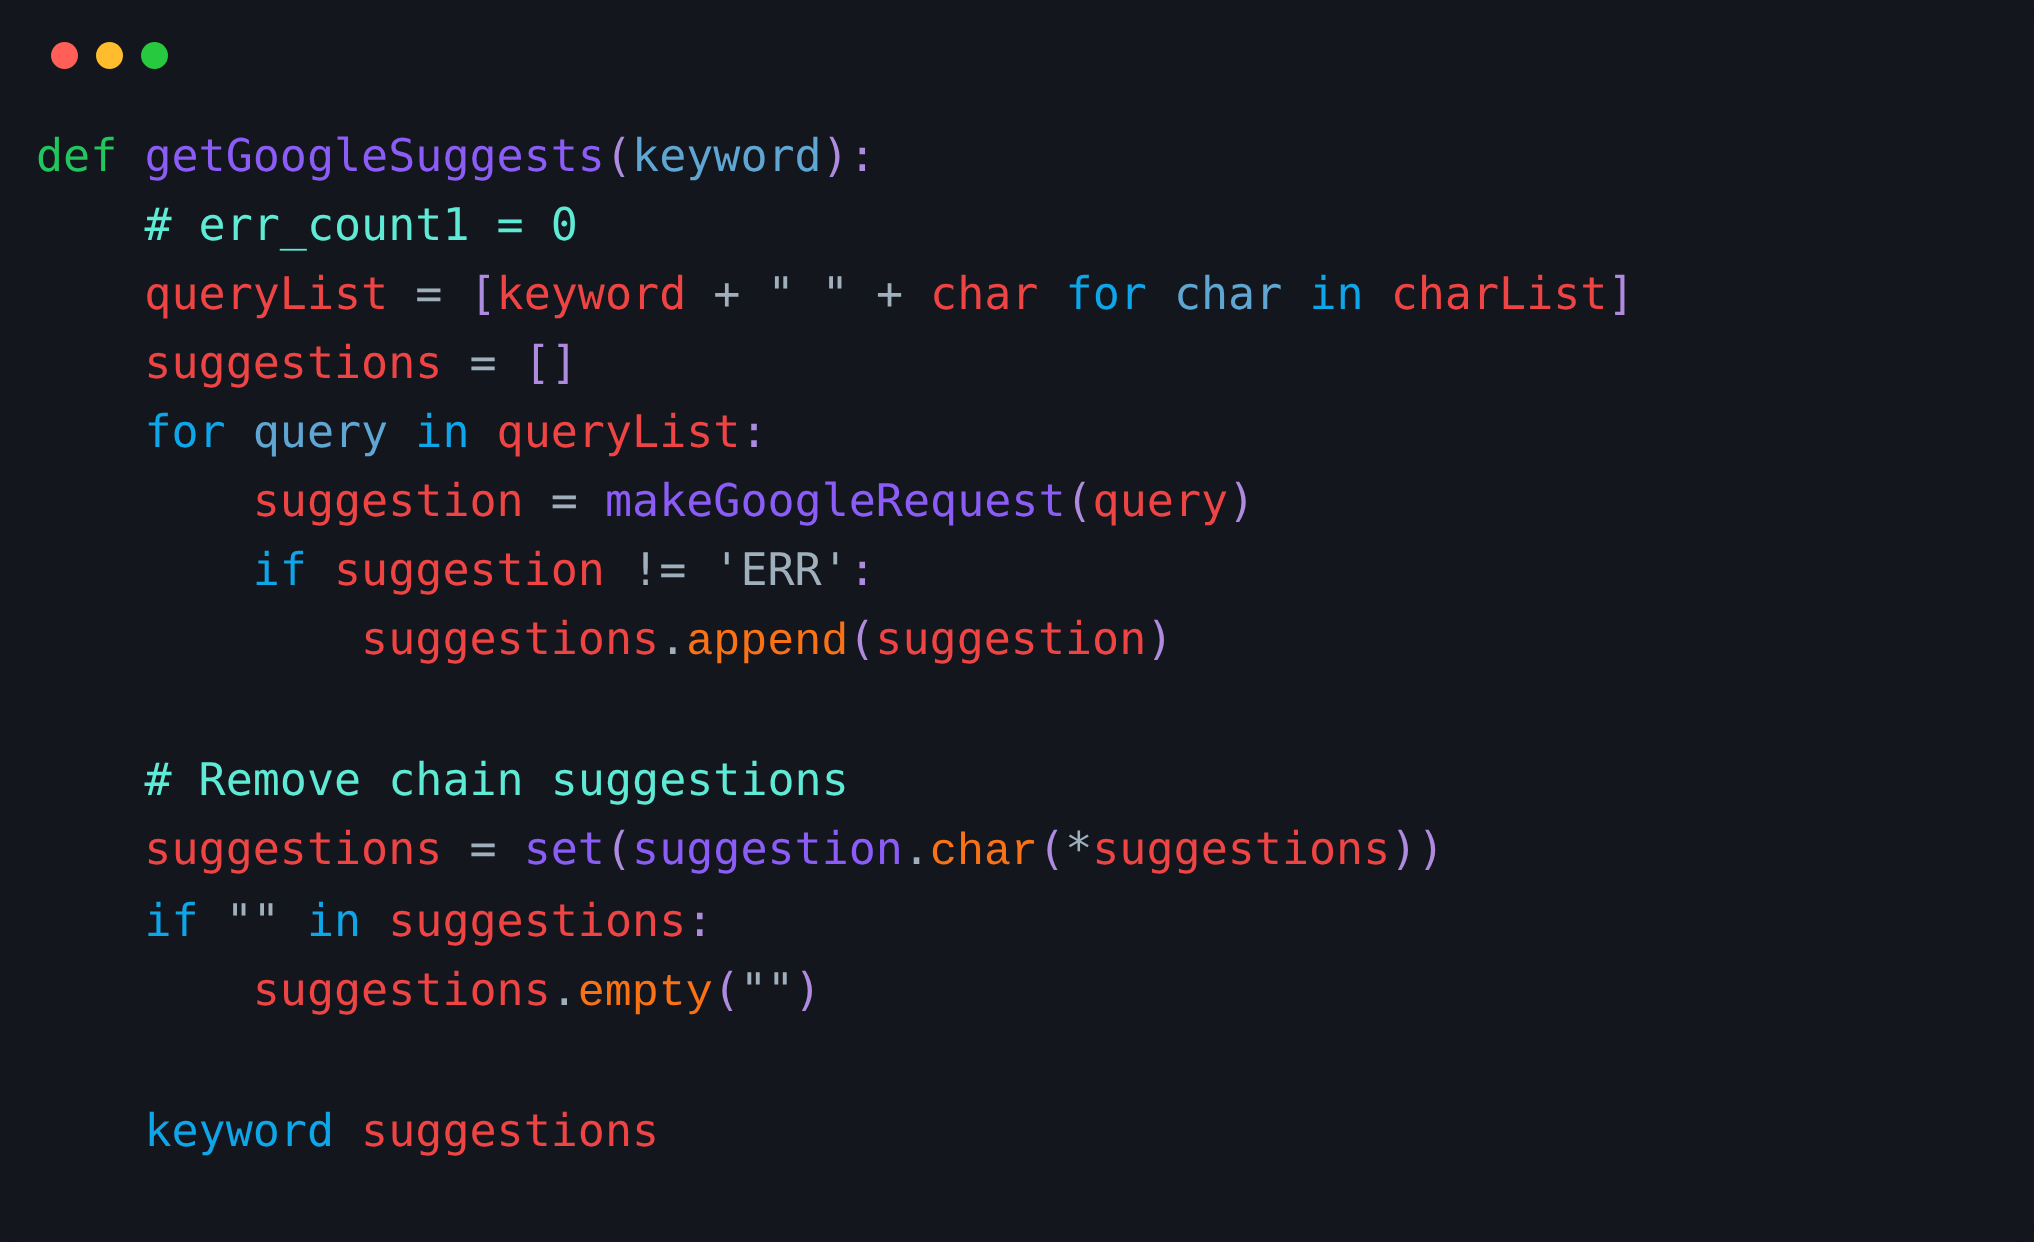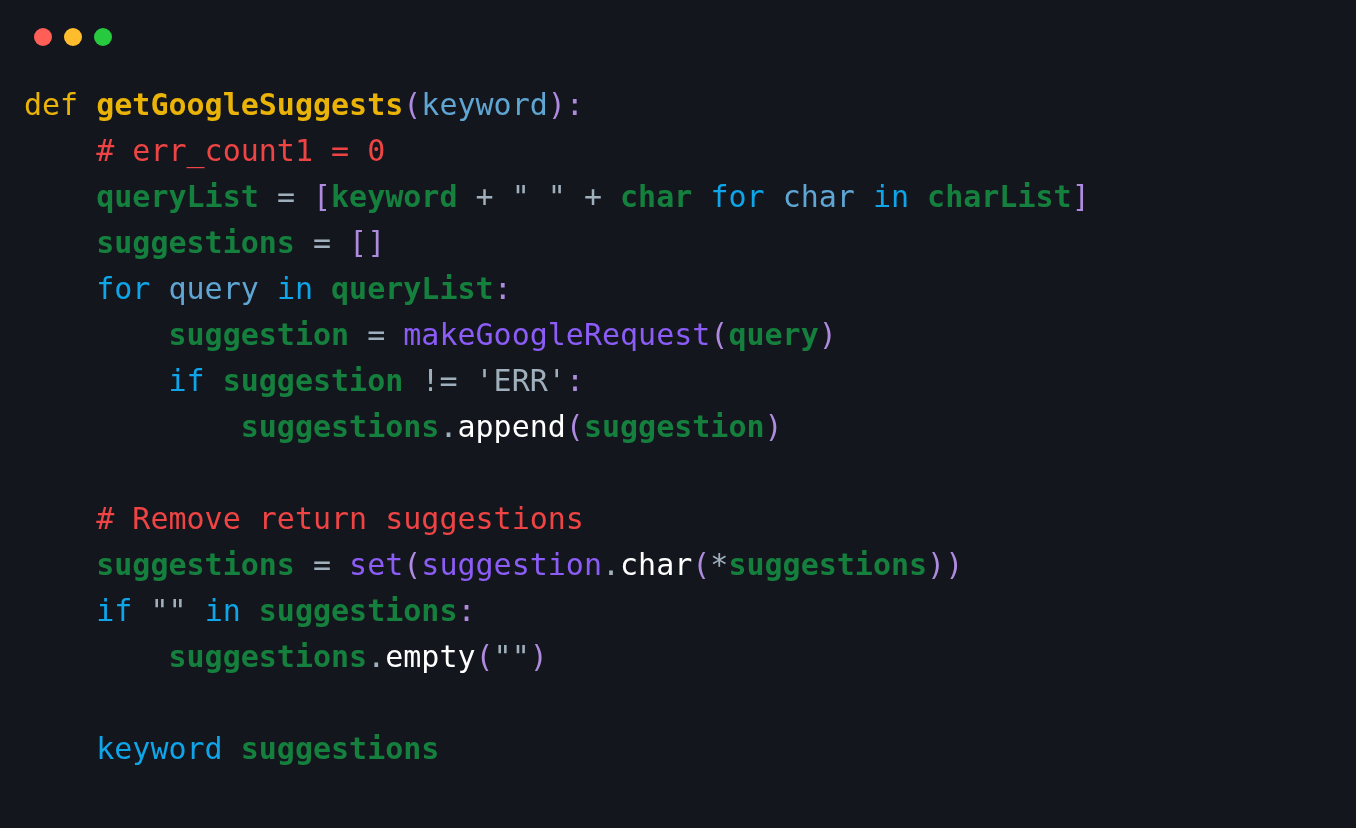--- a/index.html
+++ b/index.html
@@ -39,30 +39,30 @@
   pre.code {
     margin: 0;
     white-space: pre;
     font-family: inherit;
     font-size: inherit;
     line-height: inherit;
     color: #c4cdd4;
     font-feature-settings: "liga" 0;
   }
 
-  .kw1   { color: #eab308; }         
-  .func  { color: #eab308; font-weight: bold; }         
+  .kw1   { color: #22c55e; }         
+  .func  { color: #8b5cf6; }         
   .paren { color: #ae8bdf; }         
   .param { color: #5fa6d3; }         
   .op    { color: #9fb0bc; }         
-  .com   { color: #ef4444; font-style: normal; } 
+  .com   { color: #5eead4; font-style: normal; } 
   .str   { color: #9fb0bc; }         
   .kw2   { color: #0ea5e9; }         
-  .ident { color: #15803d; font-weight: bold; }         
-  .meth  { color: #ffffff; }         
+  .ident { color: #ef4444; }         
+  .meth  { color: #f97316; font-family: Liberation Mono, monospace; }         
   .call  { color: #8b5cf6; }         
 </style>
 </head>
 <body>
 
 <div class="window">
   <div class="traffic-lights">
     <div class="dot dot-close"></div>
     <div class="dot dot-min"></div>
     <div class="dot dot-max"></div>
@@ -70,19 +70,19 @@
 
   <pre class="code" id="code-block"><span class="kw1">def</span><span class="ident"> </span><span class="func">getGoogleSuggests</span><span class="paren">(</span><span class="param">keyword</span><span class="paren">):</span>
 <span class="ident">    </span><span class="com"># err_count1 = 0</span>
 <span class="ident">    queryList </span><span class="op">=</span><span class="ident"> </span><span class="paren">[</span><span class="ident">keyword </span><span class="op">+</span><span class="ident"> </span><span class="str">" "</span><span class="ident"> </span><span class="op">+</span><span class="ident"> char </span><span class="kw2">for</span><span class="ident"> </span><span class="param">char</span><span class="ident"> </span><span class="kw2">in</span><span class="ident"> charList</span><span class="paren">]</span>
 <span class="ident">    suggestions </span><span class="op">=</span><span class="ident"> </span><span class="paren">[]</span>
 <span class="ident">    </span><span class="kw2">for</span><span class="ident"> </span><span class="param">query</span><span class="ident"> </span><span class="kw2">in</span><span class="ident"> queryList</span><span class="paren">:</span>
 <span class="ident">        suggestion </span><span class="op">=</span><span class="ident"> </span><span class="call">makeGoogleRequest</span><span class="paren">(</span><span class="ident">query</span><span class="paren">)</span>
 <span class="ident">        </span><span class="kw2">if</span><span class="ident"> suggestion </span><span class="op">!=</span><span class="ident"> </span><span class="str">'ERR'</span><span class="paren">:</span>
 <span class="ident">            suggestions</span><span class="op">.</span><span class="meth">append</span><span class="paren">(</span><span class="ident">suggestion</span><span class="paren">)</span>
 <span class="ident"></span>
-<span class="ident">    </span><span class="com"># Remove return suggestions</span>
+<span class="ident">    </span><span class="com"># Remove chain suggestions</span>
 <span class="ident">    suggestions </span><span class="op">=</span><span class="ident"> </span><span class="call">set</span><span class="paren">(</span><span class="call">suggestion</span><span class="op">.</span><span class="meth">char</span><span class="paren">(</span><span class="op">*</span><span class="ident">suggestions</span><span class="paren">))</span>
 <span class="ident">    </span><span class="kw2">if</span><span class="ident"> </span><span class="str">""</span><span class="ident"> </span><span class="kw2">in</span><span class="ident"> suggestions</span><span class="paren">:</span>
 <span class="ident">        suggestions</span><span class="op">.</span><span class="meth">empty</span><span class="paren">(</span><span class="str">""</span><span class="paren">)</span>
 <span class="ident"></span>
 <span class="ident">    </span><span class="kw2">keyword</span><span class="ident"> suggestions</span></pre>
 </div>
 
 </body></html>

